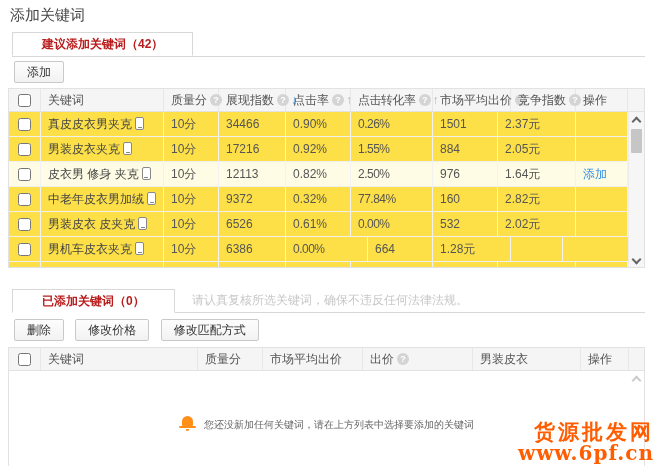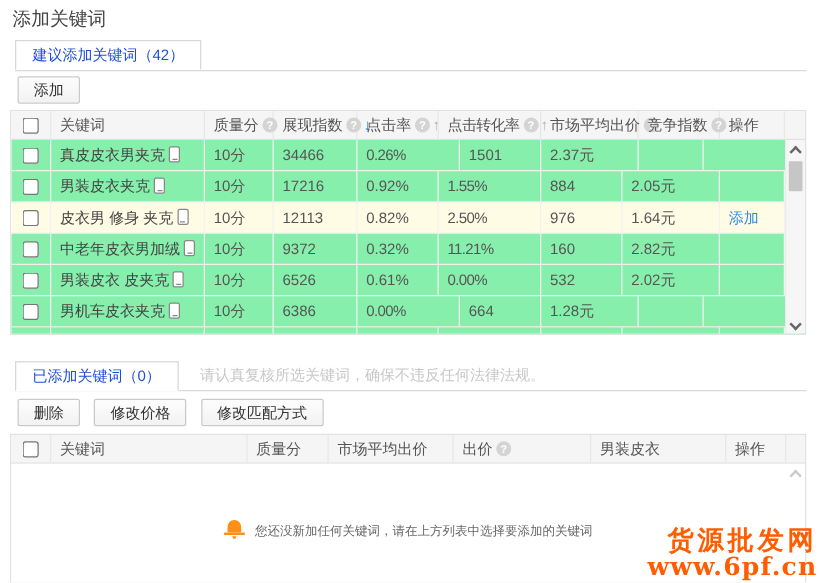--- a/index.html
+++ b/index.html
@@ -8,24 +8,24 @@
     background:#fff;color:#555;
     font-family:"Liberation Sans","DejaVu Sans",sans-serif;font-size:12px;
   }
   .page-title{position:absolute;left:10px;top:6px;font-size:15px;color:#444}
 
   
   .tabs-bar{position:absolute;left:12px;right:15px;height:24px;border-bottom:1px solid #d8d8d8;white-space:nowrap}
   .tabs-bar.sec1{top:32px}
   .tabs-bar.sec2{top:288px}
   .tab{
-    display:inline-block;height:22px;line-height:22px;padding:0 13px;
+    display:inline-block;height:22px;line-height:22px;padding:0 29px;
     background:#fff;border:1px solid #d8d8d8;border-bottom:1px solid #fff;
     margin-bottom:-1px;position:relative;z-index:2;
-    font-weight:normal;color:#1d4ed8;vertical-align:bottom;
+    font-weight:bold;color:#b91c1c;vertical-align:bottom;
   }
   .tab-hint{display:inline-block;margin-left:14px;line-height:24px;color:#c8c8c8;vertical-align:bottom}
 
   
   .btn{
     display:inline-block;height:20px;line-height:20px;padding:0 12px;
     background:linear-gradient(#fdfdfd,#f2f2f2);border:1px solid #c9c9c9;border-radius:2px;
     color:#333;cursor:pointer;margin-right:8px;white-space:nowrap;
   }
   .add-btn-wrap{position:absolute;left:14px;top:61px}
@@ -33,21 +33,21 @@
 
   
   .dtable{position:absolute;left:8px;width:635px;border:1px solid #e2e2e2;background:#fff}
   .t1{top:88px}
   .t2{top:347px}
   .thead{display:flex;height:22px;line-height:22px;background:#f5f5f5;border-bottom:1px solid #e2e2e2}
   .th{box-sizing:border-box;padding-left:7px;border-right:1px solid #e7e7e7;white-space:nowrap;overflow:visible;color:#555}
   .tbody{position:relative;overflow:hidden;background:#fff}
   .tbody.b1{height:155px}
   .tbody.b2{height:95px}
-  .trow{display:flex;height:24px;line-height:24px;border-bottom:1px solid #f0f0f0;background:#86efac}
+  .trow{display:flex;height:24px;line-height:24px;border-bottom:1px solid #f0f0f0;background:#fde047}
   .trow.hl{background:#fffce5}
   .td{box-sizing:border-box;padding-left:7px;border-right:1px solid #f2f2f2;white-space:nowrap;overflow:hidden;color:#555}
   .kw-text{color:#444}
 
   
   .c-cb{width:32px;flex:none;padding-left:0;text-align:center}
   .c-kw{width:123px;flex:none}
   .c-q{width:55px;flex:none}
   .c-imp{width:67px;flex:none}
   .c-ctr{width:65px;flex:none}
@@ -136,20 +136,21 @@
     <div class="th c-act"><span>操作</span></div>
     <div class="th c-sb"></div>
   </div>
   <div class="tbody b1">
 
     <div class="trow">
     <div class="td c-cb"><input type="checkbox" class="cb" style=""></div>
     <div class="td c-kw"><span class="kw-text">真皮皮衣男夹克</span><span class="phone-icon"></span></div>
     <div class="td c-q val">10分</div>
     <div class="td c-imp val">34466</div>
+    <div class="td c-ctr val">0.90%</div>
     <div class="td c-cvr val">0.26%</div>
     <div class="td c-comp val">1501</div>
     <div class="td c-bid val">2.37元</div>
     <div class="td c-act"></div>
     <div class="td c-sb"></div>
   </div>
       <div class="trow">
     <div class="td c-cb"><input type="checkbox" class="cb" style=""></div>
     <div class="td c-kw"><span class="kw-text">男装皮衣夹克</span><span class="phone-icon"></span></div>
     <div class="td c-q val">10分</div>
@@ -172,21 +173,21 @@
     <div class="td c-bid val">1.64元</div>
     <div class="td c-act"><a class="add-link">添加</a></div>
     <div class="td c-sb"></div>
   </div>
       <div class="trow">
     <div class="td c-cb"><input type="checkbox" class="cb" style=""></div>
     <div class="td c-kw"><span class="kw-text">中老年皮衣男加绒</span><span class="phone-icon"></span></div>
     <div class="td c-q val">10分</div>
     <div class="td c-imp val">9372</div>
     <div class="td c-ctr val">0.32%</div>
-    <div class="td c-cvr val">11.21%</div>
+    <div class="td c-cvr val">77.84%</div>
     <div class="td c-comp val">160</div>
     <div class="td c-bid val">2.82元</div>
     <div class="td c-act"></div>
     <div class="td c-sb"></div>
   </div>
       <div class="trow">
     <div class="td c-cb"><input type="checkbox" class="cb" style=""></div>
     <div class="td c-kw"><span class="kw-text">男装皮衣 皮夹克</span><span class="phone-icon"></span></div>
     <div class="td c-q val">10分</div>
     <div class="td c-imp val">6526</div>

